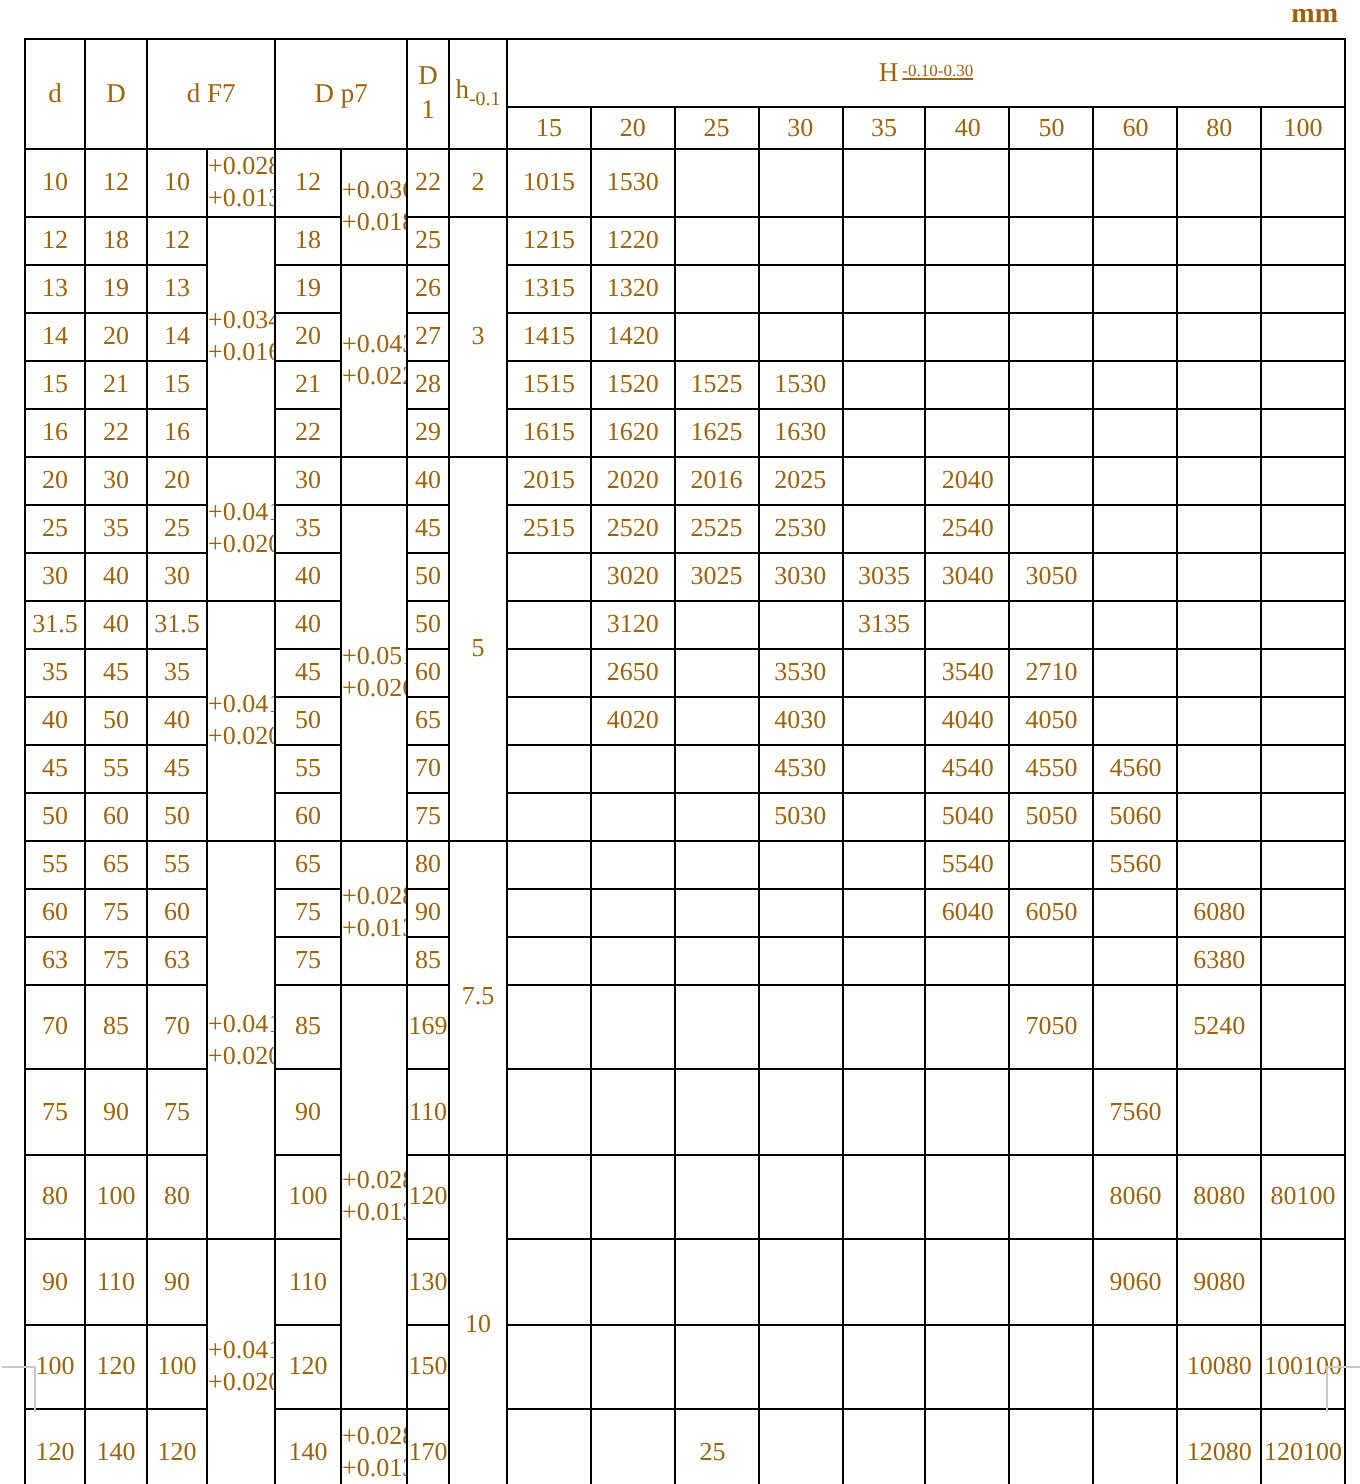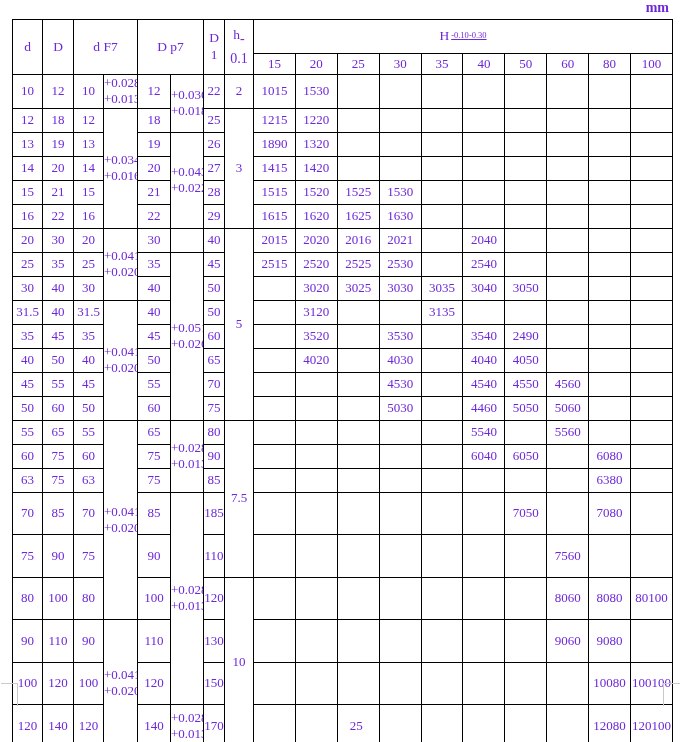--- a/index.html
+++ b/index.html
@@ -1,21 +1,21 @@
 <!DOCTYPE html>
 <html><head>
 <meta charset="utf-8">
 <style>
   html,body{margin:0;padding:0;background:#fff;}
   .page{
     position:relative;
     width:680px;height:742px;
     background:#fff;
     font-family:"Liberation Serif","DejaVu Serif",serif;
-    color:#6d28d9;
+    color:#a16207;
     overflow:hidden;
   }
   .unit{
     position:absolute;top:0px;right:11px;
     font-size:14px;font-weight:bold;line-height:16px;
   }
   table.dim{
     position:absolute;left:12px;top:19px;
     width:660px;
     border-collapse:collapse;
@@ -33,21 +33,21 @@
   }
   thead tr.hrow1 th{height:33px;font-size:13.5px;}
   thead tr.hrow2 th{height:20px;font-size:13px;}
   tbody tr{height:24px;}
   tbody tr:nth-child(n+18){height:42.5px;}
   td.tol{font-size:9px;line-height:1.2;}
   td.tol-top{vertical-align:top;padding-top:4px;}
   td.cell-D1{word-break:break-all;padding:0 2px;font-size:12.5px;line-height:1.35;}
   td.h-data{font-size:12.5px;}
   td.straddle{text-align:left;text-indent:-4px;}
-  .h-head sub,.hsub{font-size:14px;}
+  .h-head sub,.hsub{font-size:10px;}
   .stack{
     display:inline-flex;flex-direction:row;
     font-size:8.5px;line-height:1.05;
     vertical-align:middle;text-align:left;
     margin-left:2px;position:relative;top:-1px;text-decoration:underline;
   }
   .hbase{font-size:13.5px;vertical-align:middle;}
   .crop-mark-left{
     position:absolute;left:1px;top:683px;width:16px;height:22px;
     border-top:1px solid #c9c9c9;border-right:1px solid #c9c9c9;
@@ -163,21 +163,21 @@
         <tr>
           <td>13</td>
           <td>19</td>
           <td>13</td>
           <td>19</td>
           <td class="tol" rowspan="4">
             <div>+0.043</div>
             <div>+0.022</div>
           </td>
           <td class="cell-D1">26</td>
-          <td class="h-data">1890</td>
+          <td class="h-data">1315</td>
           <td class="h-data">1320</td>
           <td class="h-data"></td>
           <td class="h-data"></td>
           <td class="h-data"></td>
           <td class="h-data"></td>
           <td class="h-data"></td>
           <td class="h-data"></td>
           <td class="h-data"></td>
           <td class="h-data"></td>
         </tr>
@@ -240,21 +240,21 @@
             <div>+0.041</div>
             <div>+0.020</div>
           </td>
           <td>30</td>
           <td class="tol" rowspan="1"></td>
           <td class="cell-D1">40</td>
           <td rowspan="8">5</td>
           <td class="h-data">2015</td>
           <td class="h-data">2020</td>
           <td class="h-data">2016</td>
-          <td class="h-data">2021</td>
+          <td class="h-data">2025</td>
           <td class="h-data"></td>
           <td class="h-data">2040</td>
           <td class="h-data"></td>
           <td class="h-data"></td>
           <td class="h-data"></td>
           <td class="h-data"></td>
         </tr>
         <tr>
           <td>25</td>
           <td>35</td>
@@ -314,26 +314,26 @@
           <td class="h-data"></td>
           <td class="h-data"></td>
         </tr>
         <tr>
           <td>35</td>
           <td>45</td>
           <td>35</td>
           <td>45</td>
           <td class="cell-D1">60</td>
           <td class="h-data"></td>
-          <td class="h-data">3520</td>
+          <td class="h-data">2650</td>
           <td class="h-data"></td>
           <td class="h-data">3530</td>
           <td class="h-data"></td>
           <td class="h-data">3540</td>
-          <td class="h-data">2490</td>
+          <td class="h-data">2710</td>
           <td class="h-data"></td>
           <td class="h-data"></td>
           <td class="h-data"></td>
         </tr>
         <tr>
           <td>40</td>
           <td>50</td>
           <td>40</td>
           <td>50</td>
           <td class="cell-D1">65</td>
@@ -369,21 +369,21 @@
           <td>50</td>
           <td>60</td>
           <td>50</td>
           <td>60</td>
           <td class="cell-D1">75</td>
           <td class="h-data"></td>
           <td class="h-data"></td>
           <td class="h-data"></td>
           <td class="h-data">5030</td>
           <td class="h-data"></td>
-          <td class="h-data">4460</td>
+          <td class="h-data">5040</td>
           <td class="h-data">5050</td>
           <td class="h-data">5060</td>
           <td class="h-data"></td>
           <td class="h-data"></td>
         </tr>
         <tr>
           <td>55</td>
           <td>65</td>
           <td>55</td>
           <td class="tol" rowspan="6">
@@ -444,30 +444,30 @@
         </tr>
         <tr>
           <td>70</td>
           <td>85</td>
           <td>70</td>
           <td>85</td>
           <td class="tol" rowspan="5">
             <div>+0.028</div>
             <div>+0.013</div>
           </td>
-          <td class="cell-D1">185</td>
+          <td class="cell-D1">169</td>
           <td class="h-data"></td>
           <td class="h-data"></td>
           <td class="h-data"></td>
           <td class="h-data"></td>
           <td class="h-data"></td>
           <td class="h-data"></td>
           <td class="h-data">7050</td>
           <td class="h-data"></td>
-          <td class="h-data">7080</td>
+          <td class="h-data">5240</td>
           <td class="h-data"></td>
         </tr>
         <tr>
           <td>75</td>
           <td>90</td>
           <td>75</td>
           <td>90</td>
           <td class="cell-D1">110</td>
           <td class="h-data"></td>
           <td class="h-data"></td>

